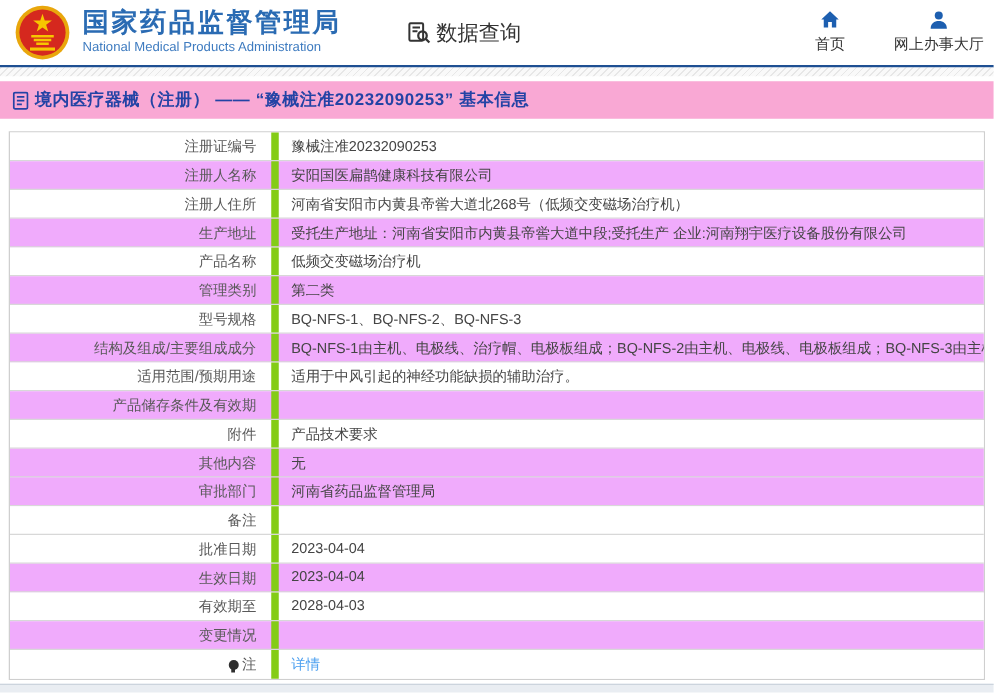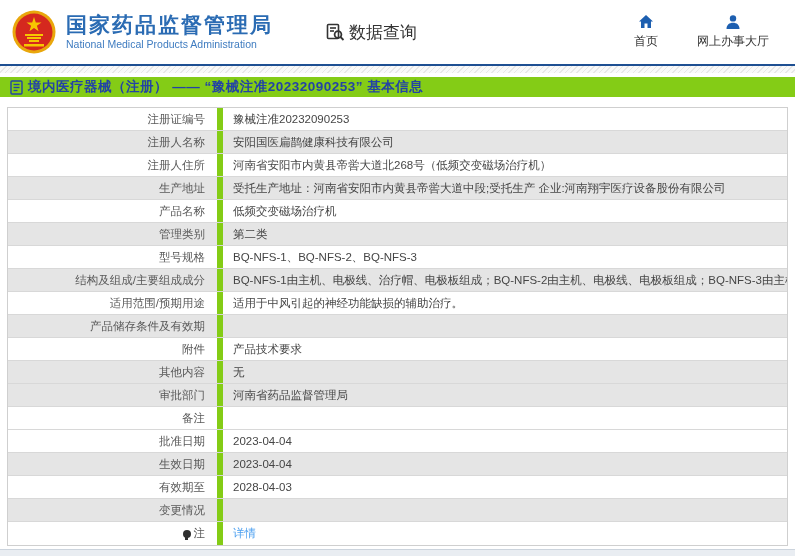--- a/index.html
+++ b/index.html
@@ -1,20 +1,20 @@
 <!DOCTYPE html>
 <html><head>
 <meta charset="utf-8">
 <style>
   * { margin:0; padding:0; box-sizing:border-box; }
   html,body { width:795px; height:557px; background:#fff; overflow:hidden;
               font-family:"Liberation Sans", sans-serif; }
 
   
-  .header { height:64px; display:flex; align-items:center; padding:0 26px 0 12px; background:#fff; }
+  .header { height:52px; display:flex; align-items:center; padding:0 8px 0 12px; background:#fff; }
   .logo-wrap { display:flex; align-items:center; cursor:pointer; }
   .logo { width:44px; height:44px; flex:0 0 auto; }
   .title-block { margin-left:10px; }
   .title-cn { font-size:21px; font-weight:bold; color:#2a6bb3; letter-spacing:2px; line-height:24px; }
   .title-en { font-size:10.5px; color:#3f7cc0; line-height:14px; }
   .data-query { display:flex; align-items:center; margin-left:52px; cursor:pointer; }
   .data-query svg { width:20px; height:20px; margin-right:4px; }
   .data-query-label { font-size:17px; color:#333; font-weight:500; }
   .header-spacer { flex:1; }
   .nav { display:flex; gap:28px; }
@@ -23,29 +23,29 @@
   .nav-label { font-size:12px; color:#333; white-space:nowrap; }
 
   
   .blue-line { height:2px; background:#1e4f92; }
   .hatch-band { height:7px;
     background:repeating-linear-gradient(135deg,#e7e7e7 0 1px,#f9f9f9 1px 4px); }
   .gap4 { height:4px; }
   .gap10 { height:10px; }
 
   
-  .breadcrumb { height:20px; background:#84cc16; display:flex; align-items:center; padding:0 10px; }
+  .breadcrumb { height:30px; background:#f9a8d4; display:flex; align-items:center; padding:0 10px; }
   .breadcrumb svg { width:13px; height:15px; margin-right:5px; flex:0 0 auto; }
   .breadcrumb-text { font-size:13.5px; font-weight:bold; color:#2343a5; letter-spacing:0.5px; }
 
   
   .info-table { margin:0 7px; border:1px solid #cfcfcf; background:#fff; }
   .tr { display:flex; height:23px; border-bottom:1px solid #d8d8d8; background:#fff; }
   .tr:last-child { border-bottom:none; }
-  .tr.alt { background:#e5e5e5; }
+  .tr.alt { background:#f0abfc; }
   .td { display:flex; align-items:center; font-size:11.5px; overflow:hidden; white-space:nowrap; }
   .td.th { width:215px; flex:0 0 auto; justify-content:flex-end; padding:0 12px 0 4px;
            border-right:6px solid #84cc16; color:#595959; }
   .td.val { flex:1; padding:0 10px; color:#454545; }
   .td.val a { color:#4da0f0; text-decoration:none; cursor:pointer; }
   .note-ic { width:8px; height:8px; background:#2f2f2f; border-radius:50%;
              display:inline-block; position:relative; margin-right:3px; flex:0 0 auto; }
   .note-ic::after { content:''; position:absolute; left:2.5px; top:7px; width:3px; height:3px; background:#2f2f2f; }
 
   

